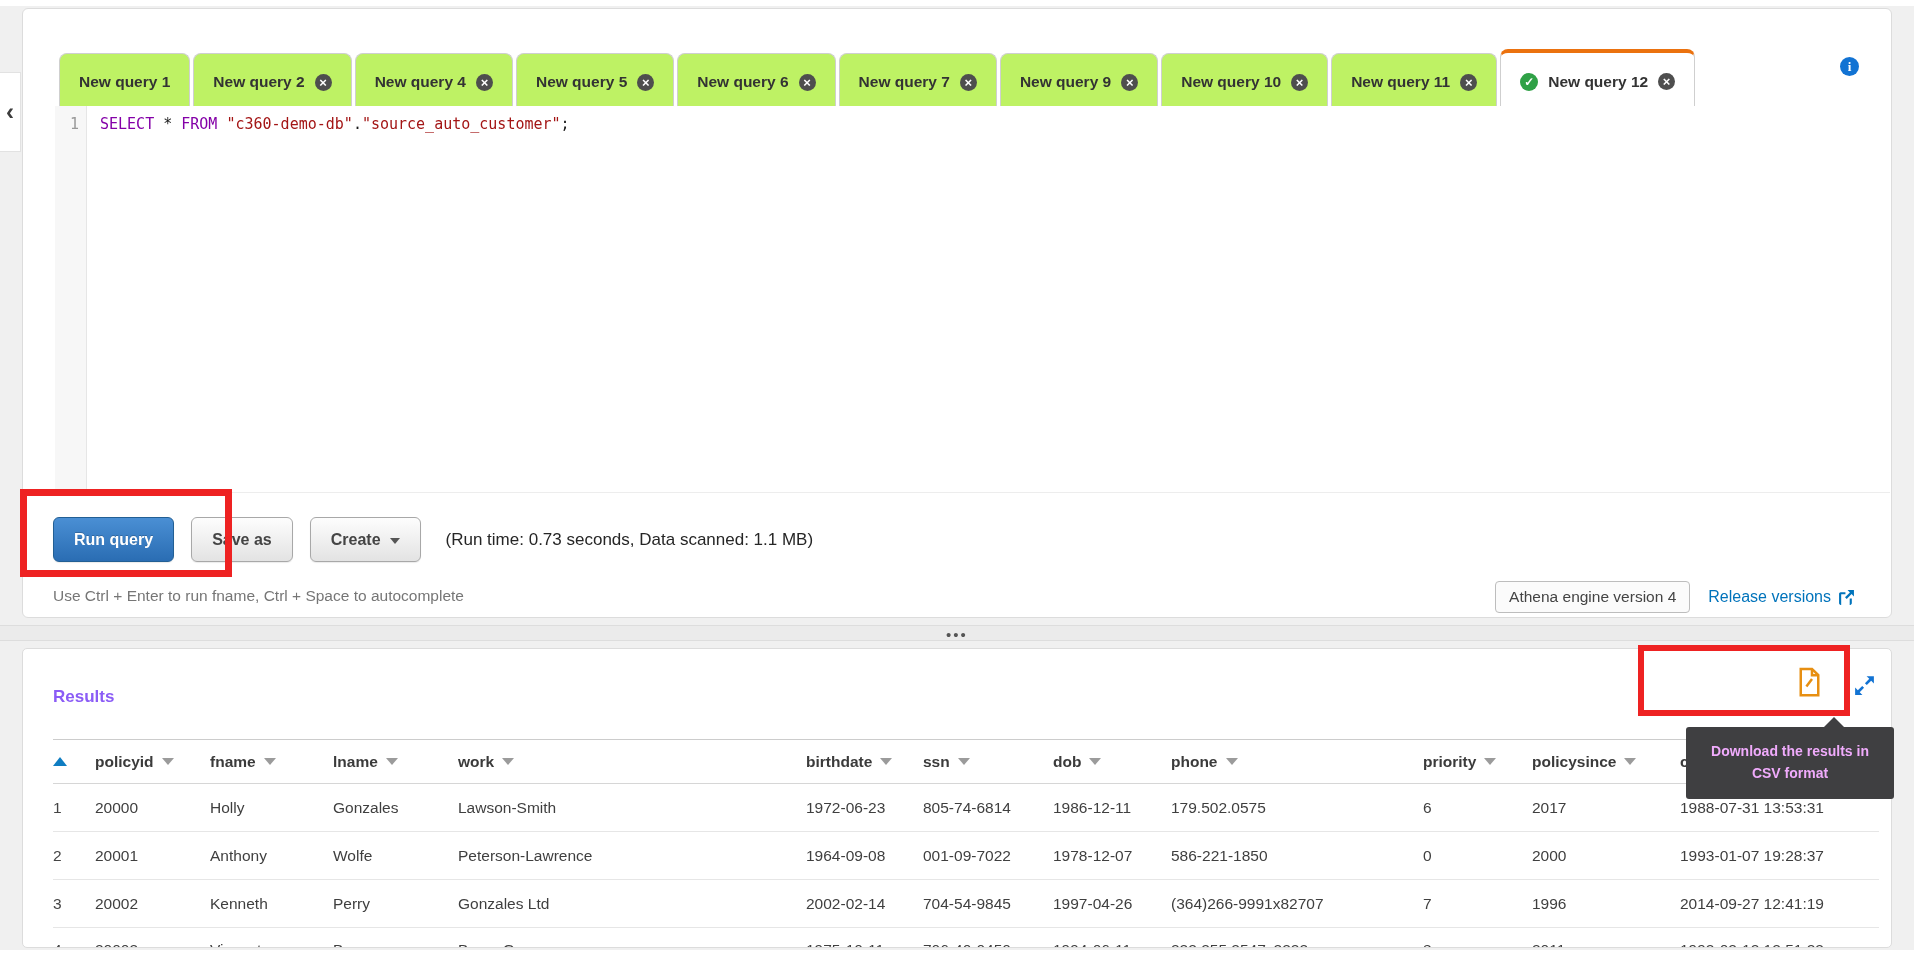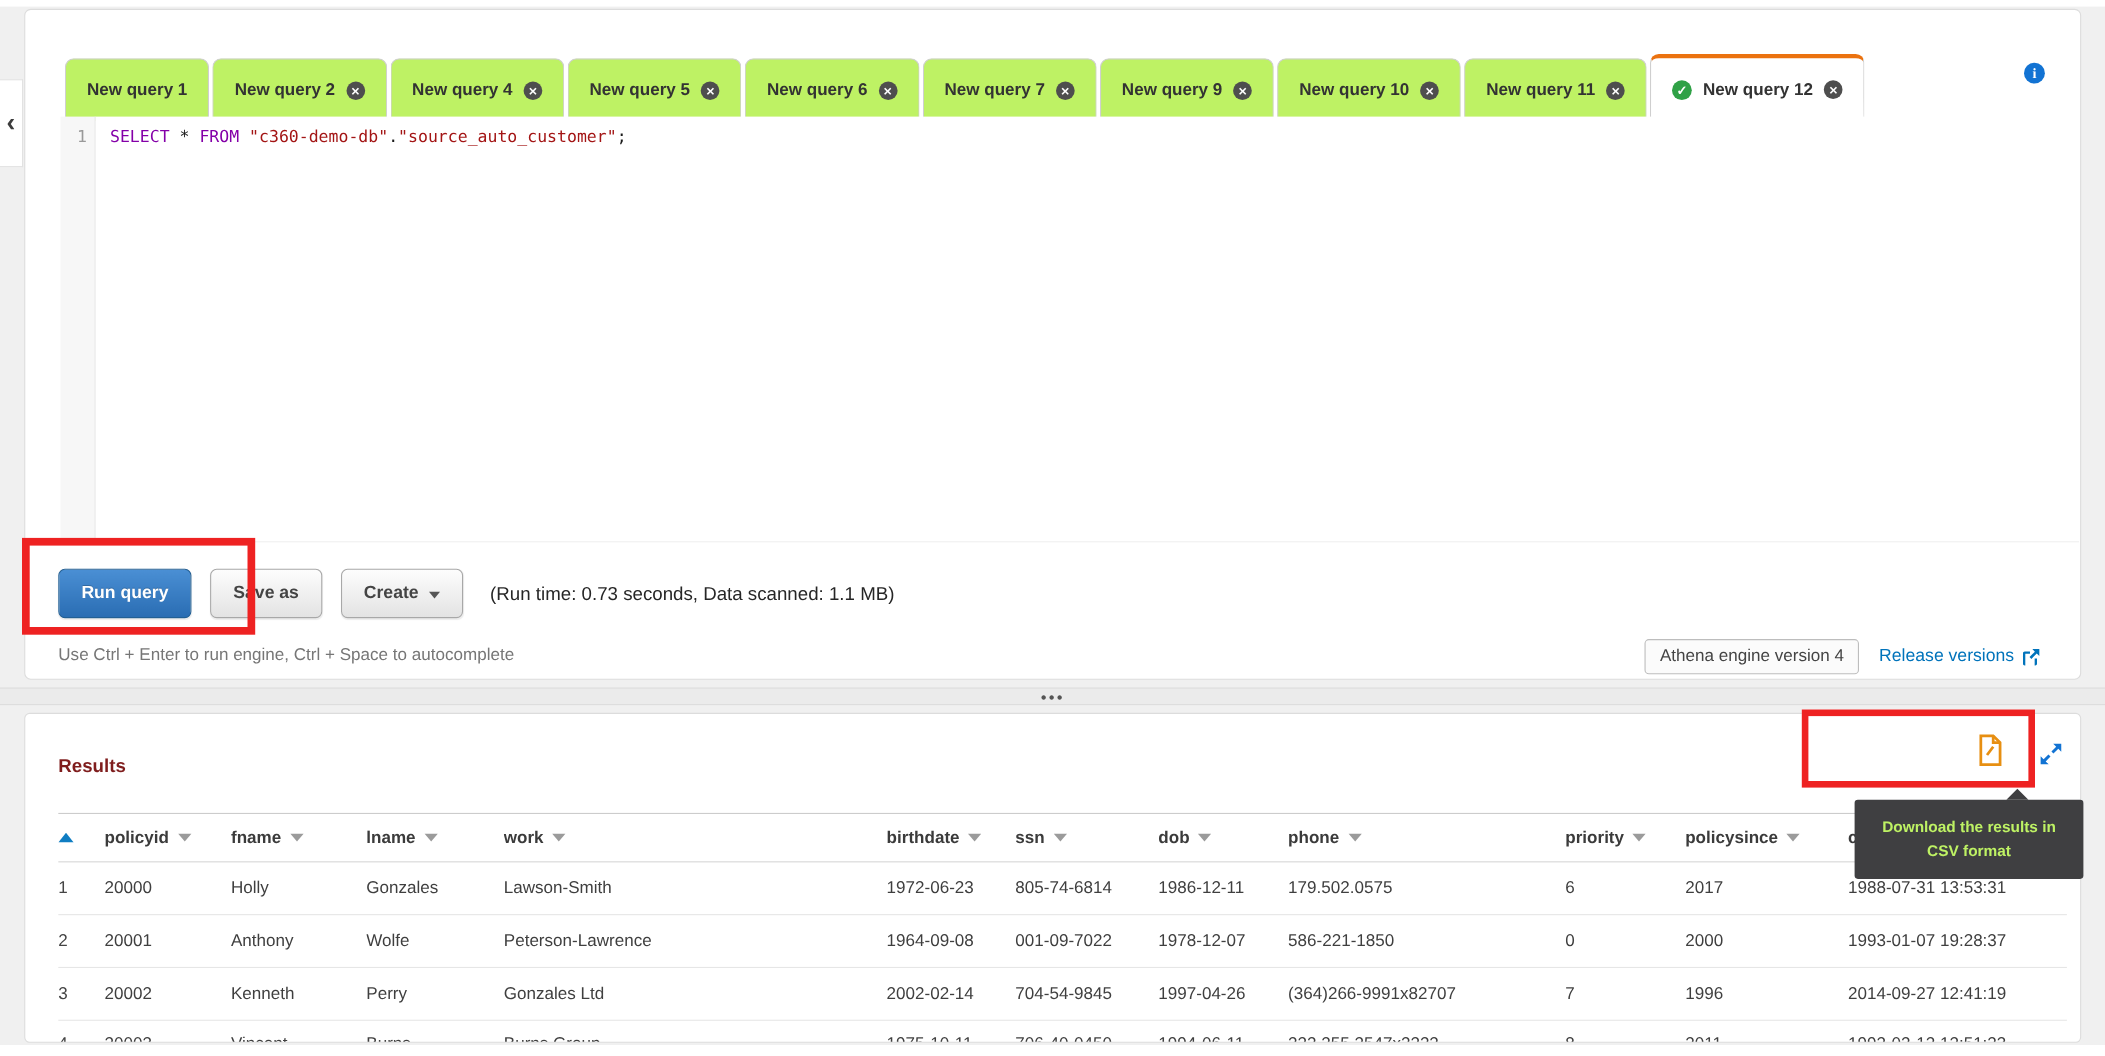--- a/index.html
+++ b/index.html
@@ -61,39 +61,39 @@
     cursor:pointer; text-decoration:none; }
 
   
   .splitter { position:absolute; left:0; top:625px; width:1914px; height:16px; background:#ebebeb;
     border-top:1px solid #dddddd; border-bottom:1px solid #dddddd; text-align:center; cursor:row-resize; z-index:2; }
   .splitter span { font-size:15px; color:#555; letter-spacing:2px; line-height:12px; display:inline-block; }
 
   
   .results-card { position:absolute; left:22px; top:648px; width:1870px; height:300px; background:#fff;
     border:1px solid #dcdcdc; border-radius:5px; overflow:hidden; z-index:1; }
-  .results-title { position:absolute; left:30px; top:38px; font-size:17px; font-weight:bold; color:#7f1d1d; }
+  .results-title { position:absolute; left:30px; top:38px; font-size:17px; font-weight:bold; color:#8b5cf6; }
   .csv-icon { position:absolute; right:67px; top:22px; cursor:pointer; }
   .expand-icon { position:absolute; right:14px; top:24px; cursor:pointer; }
 
   .rtable { position:absolute; left:30px; right:12px; top:90px; font-size:15.5px; color:#3f3f3f; }
   .hrow { display:flex; align-items:center; height:45px; border-top:1px solid #cccccc;
     border-bottom:1px solid #d6d6d6; font-weight:bold; color:#3b3b3b; }
   .cell { padding-right:10px; white-space:nowrap; overflow:hidden; display:flex; align-items:center; gap:8px; }
   .row { display:flex; align-items:center; height:48px; border-bottom:1px solid #e6e6e6; }
   .row.partial { border-bottom:none; align-items:flex-start; padding-top:13px; }
   .rownum { color:#444; }
   .sort-asc { width:0; height:0; border-left:7px solid transparent; border-right:7px solid transparent;
     border-bottom:9px solid #0f7dc2; cursor:pointer; }
   .filter { width:0; height:0; border-left:6px solid transparent; border-right:6px solid transparent;
     border-top:7px solid #9b9b9b; cursor:pointer; }
 
   
   .tooltip { position:absolute; left:1686px; top:727px; width:208px; height:72px; background:#3f3f41;
-    border-radius:3px; color:#bef264; font-size:14px; font-weight:bold; text-align:center;
+    border-radius:3px; color:#f0abfc; font-size:14px; font-weight:bold; text-align:center;
     padding-top:14px; line-height:1.55; z-index:6; }
   .tooltip .tip-caret { position:absolute; top:-10px; left:138px; width:0; height:0;
     border-left:10px solid transparent; border-right:10px solid transparent;
     border-bottom:10px solid #3f3f41; }
 
   
   .anno { position:absolute; border:7px solid #ee2222; background:transparent; z-index:8; pointer-events:none; }
   .anno-run { left:20px; top:489px; width:212px; height:88px; }
   .anno-csv { left:1638px; top:645px; width:212px; height:71px; background:#fff; border-width:6px; }
   .anno-csv-inner-icon { position:absolute; right:22px; top:16px; }
@@ -172,21 +172,21 @@
         <span>Save as</span>
       </button>
     <button class="btn">
         <span>Create</span>
         <span class="caret-down"></span>
       </button>
     <span class="run-stats">(Run time: 0.73 seconds, Data scanned: 1.1 MB)</span>
   </div>
 
 
-  <div class="hint">Use Ctrl + Enter to run engine, Ctrl + Space to autocomplete</div>
+  <div class="hint">Use Ctrl + Enter to run fname, Ctrl + Space to autocomplete</div>
 
   <div class="engine-row">
     <span class="engine-pill">Athena engine version 4</span>
     <a class="release-link">
       <span>Release versions</span>
       <svg width="17" height="17" viewBox="0 0 16 16">
         <path fill="#0073bb" d="M13 9v4.5c0 .8-.7 1.5-1.5 1.5h-9C1.7 15 1 14.3 1 13.5v-9C1 3.7 1.7 3 2.5 3H7v2H3v10h8V9h2zM9 1h6v6l-2.2-2.2-4.6 4.6-1.6-1.6 4.6-4.6L9 1z"></path>
       </svg>
     </a>
   </div>

